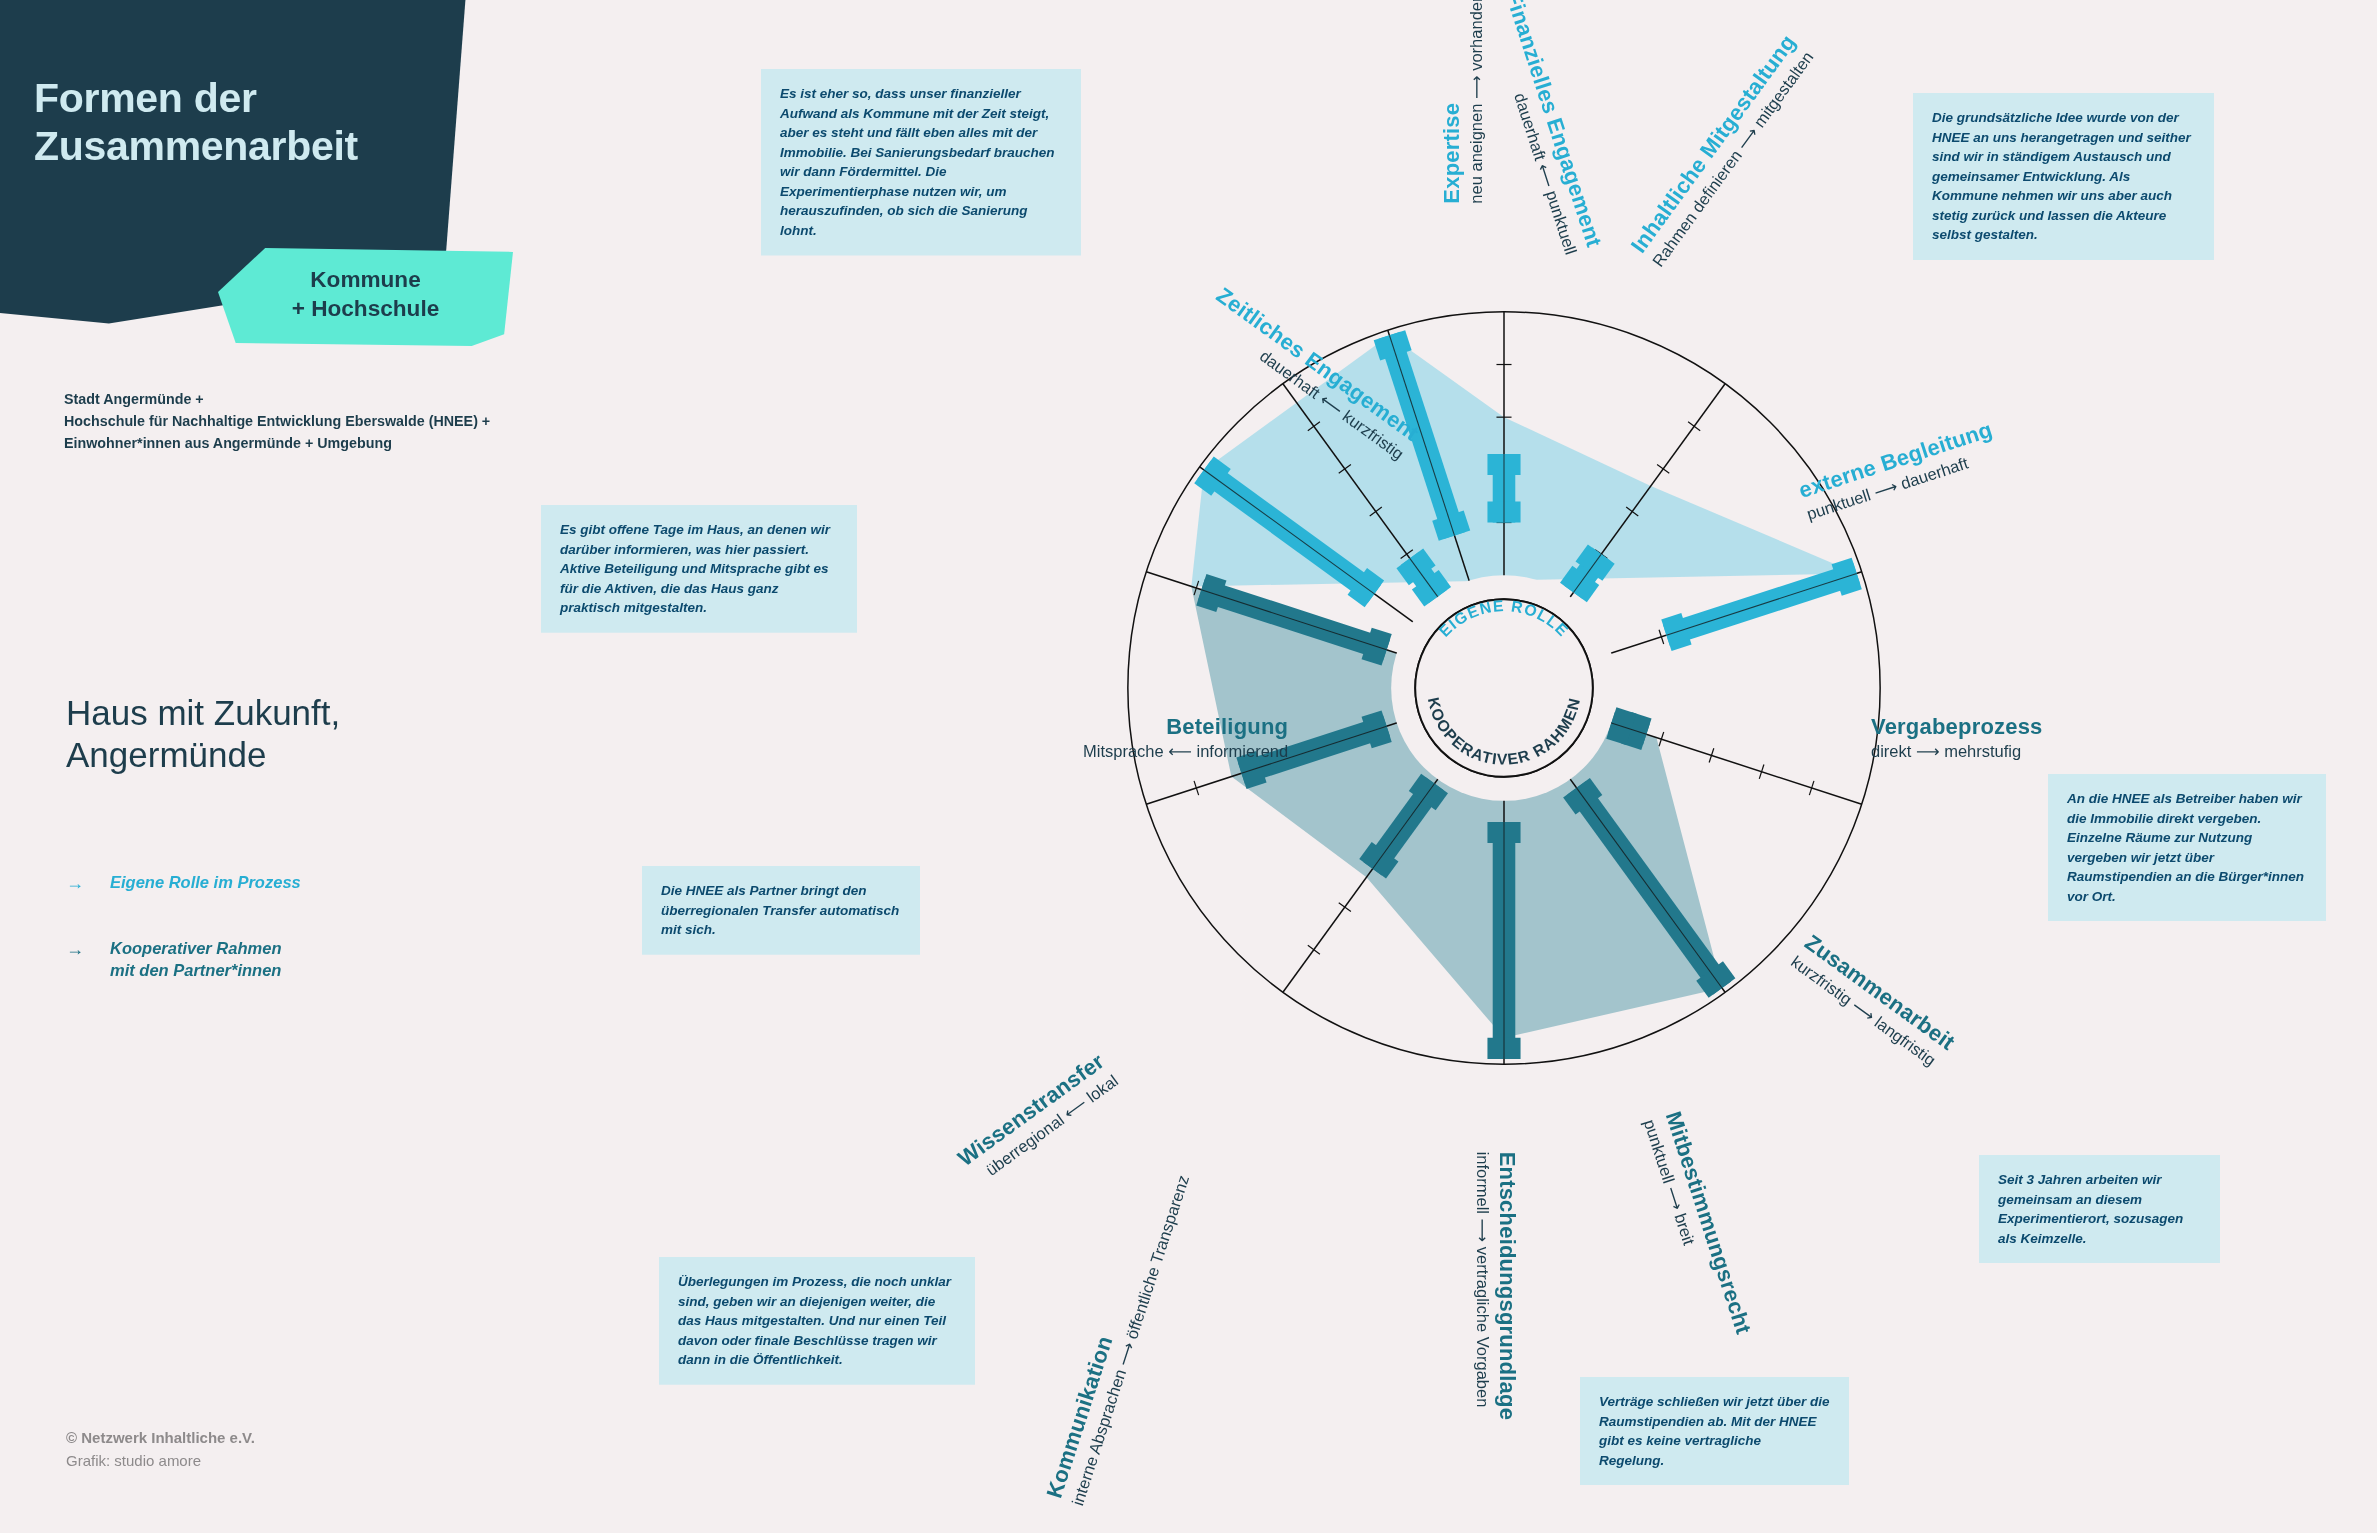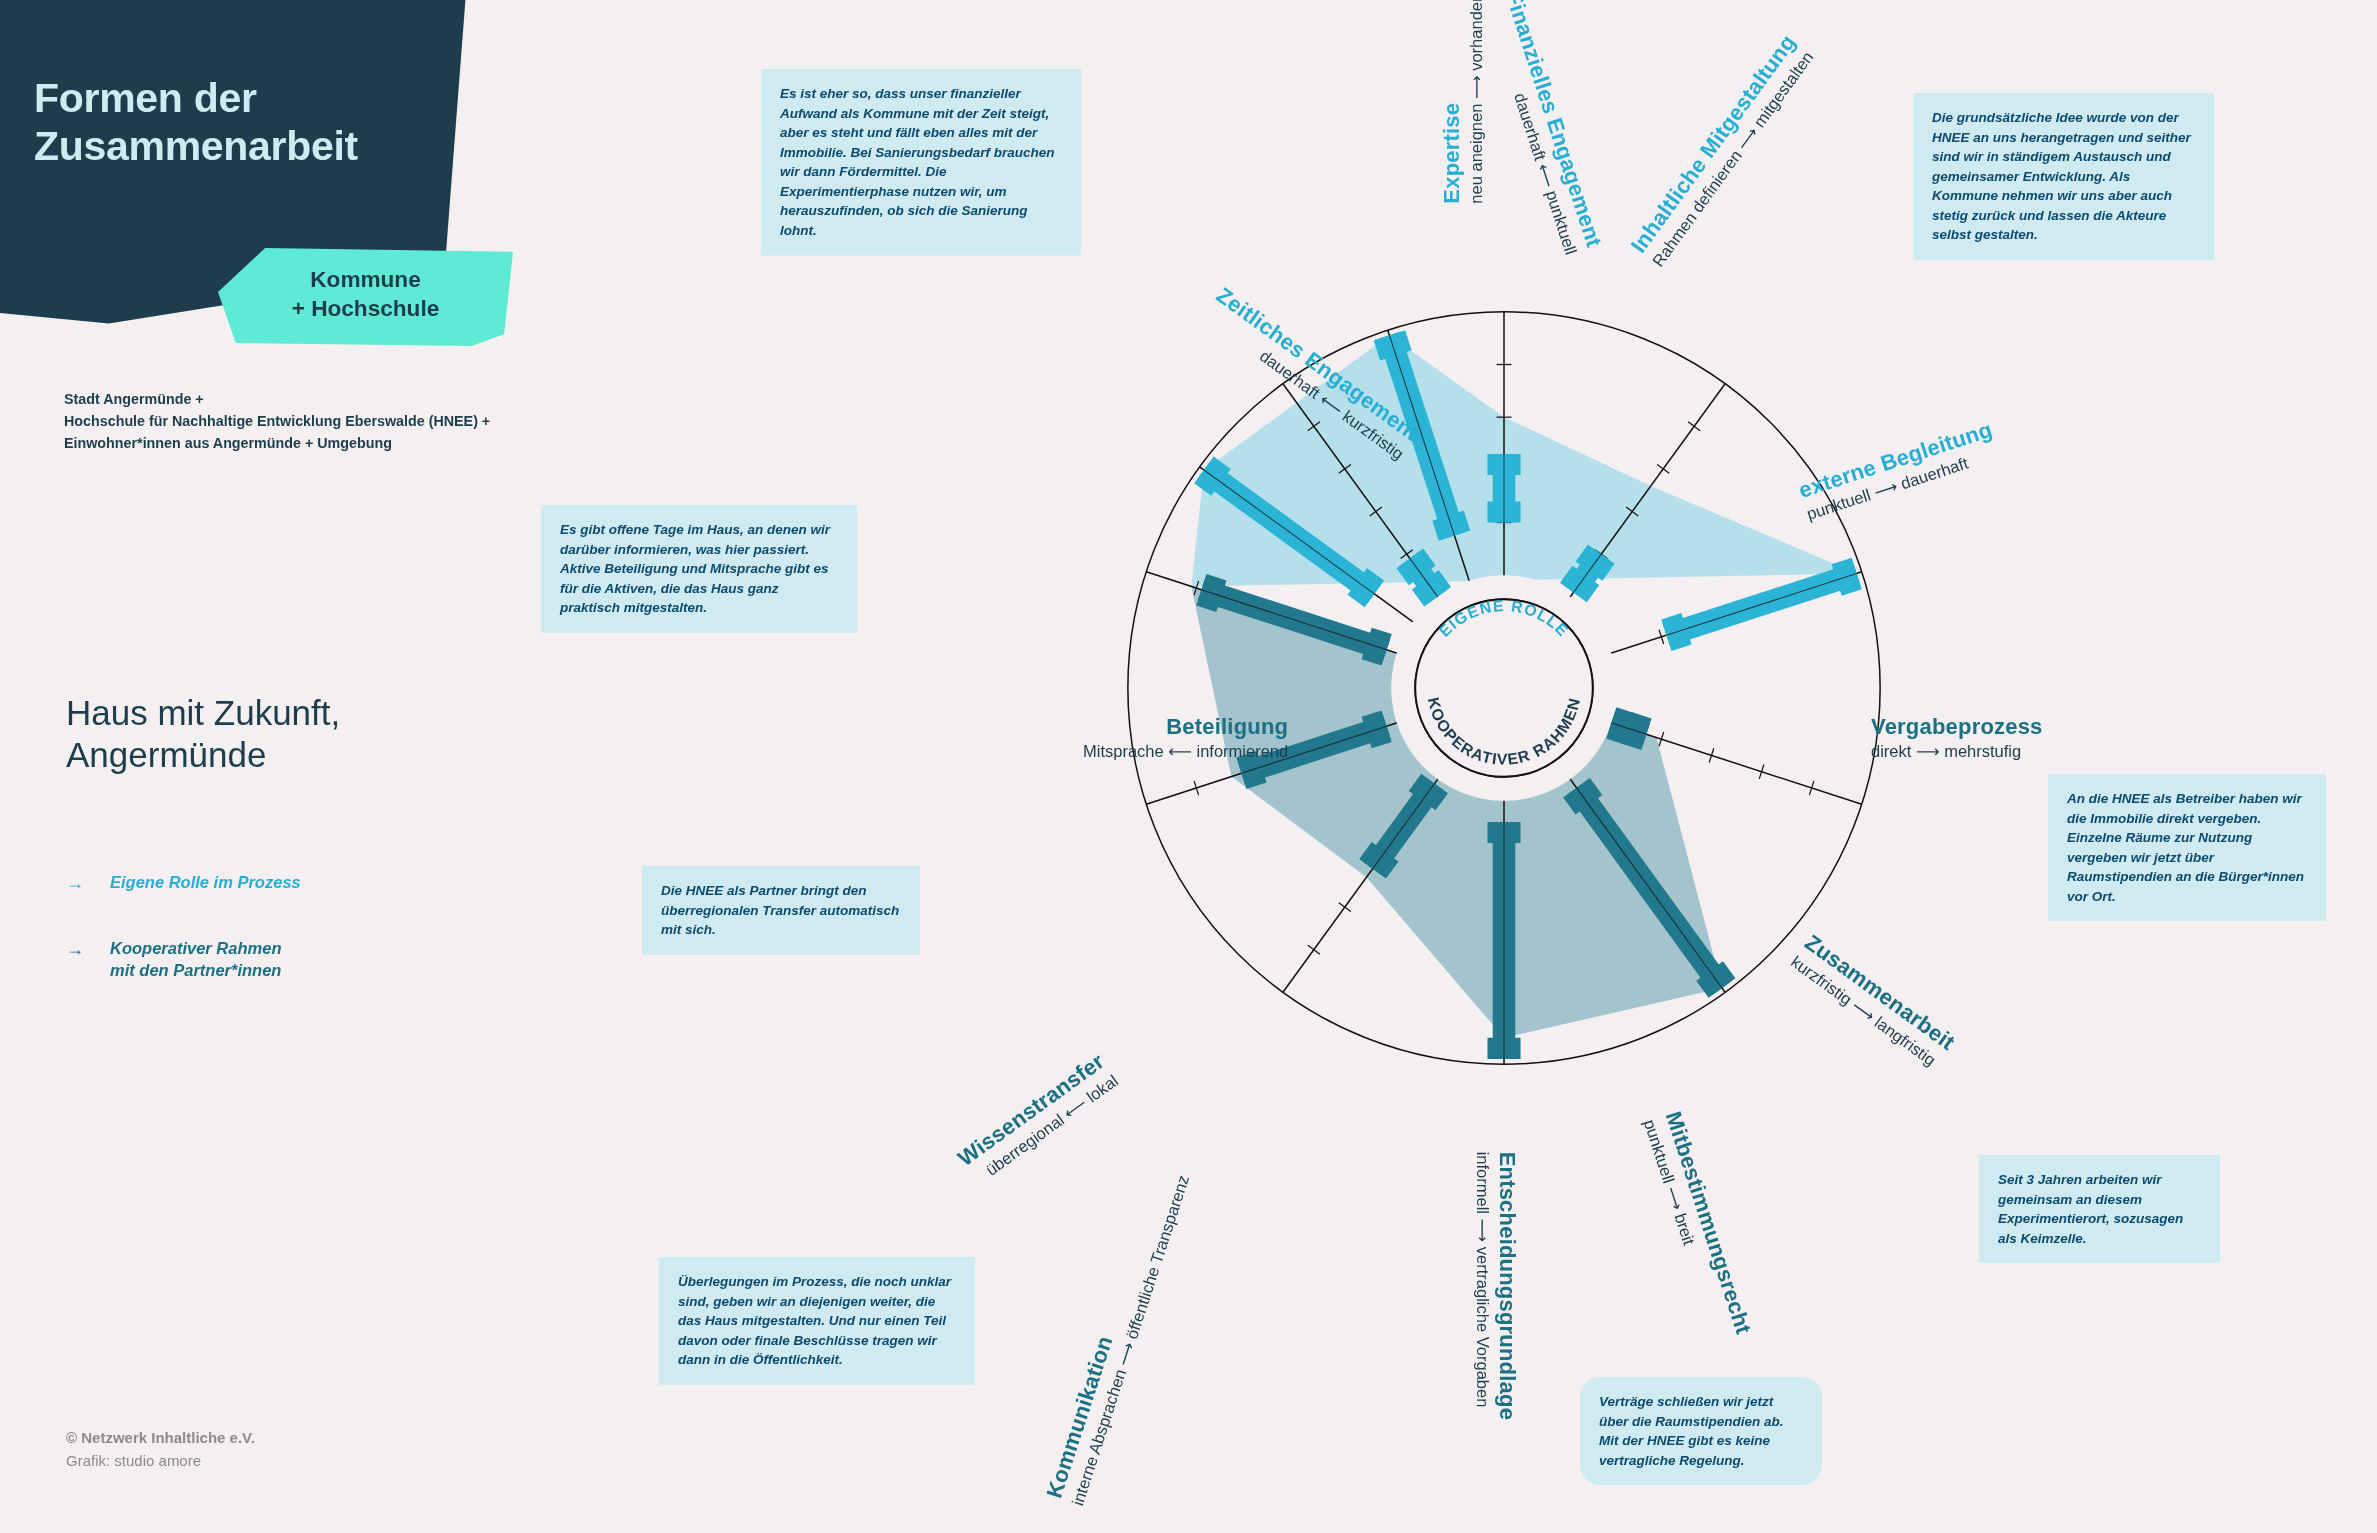--- a/index.html
+++ b/index.html
@@ -75,21 +75,21 @@
   .callout.t-topleft{clip-path:polygon(14% 0%,26% -18%,34% 0%,100% 0%,100% 100%,0% 100%,0% 0%);}
   .callout.t-rightlow{clip-path:polygon(0% 0%,100% 0%,100% 62%,108% 70%,100% 78%,100% 100%,0% 100%);}
 
   #callout-finanz   {left:761px;top:69px;width:320px;}
   #callout-idee     {left:1913px;top:93px;width:301px;}
   #callout-offene   {left:541px;top:505px;width:316px;}
   #callout-hnee-p   {left:642px;top:866px;width:278px;}
   #callout-ueberleg {left:659px;top:1257px;width:316px;}
   #callout-betreiber{left:2048px;top:774px;width:278px;}
   #callout-seit3    {left:1967px;top:1155px;width:241px;margin-left:12px;}
-  #callout-vertraege{left:1580px;top:1377px;width:242px;border-radius:20px;}
+  #callout-vertraege{left:1580px;top:1377px;width:269px;}
 
   
   #wheel{left:1094px;top:278px;width:820px;height:820px;}
   #wheel svg{display:block;}
 
   
   .axlab{
     position:absolute;
     white-space:nowrap;
     transform-origin:0 50%;

